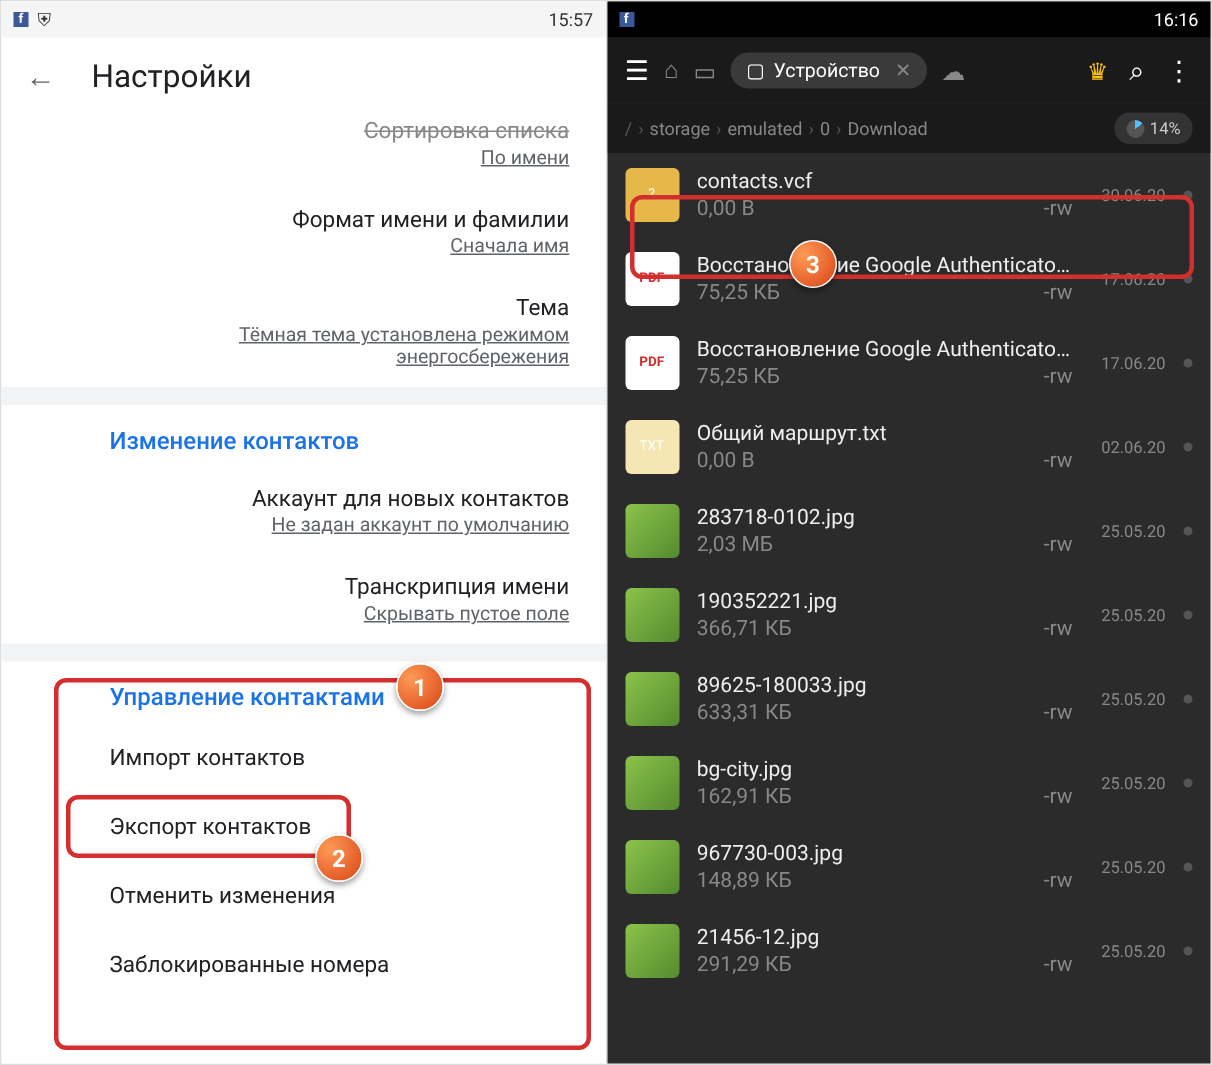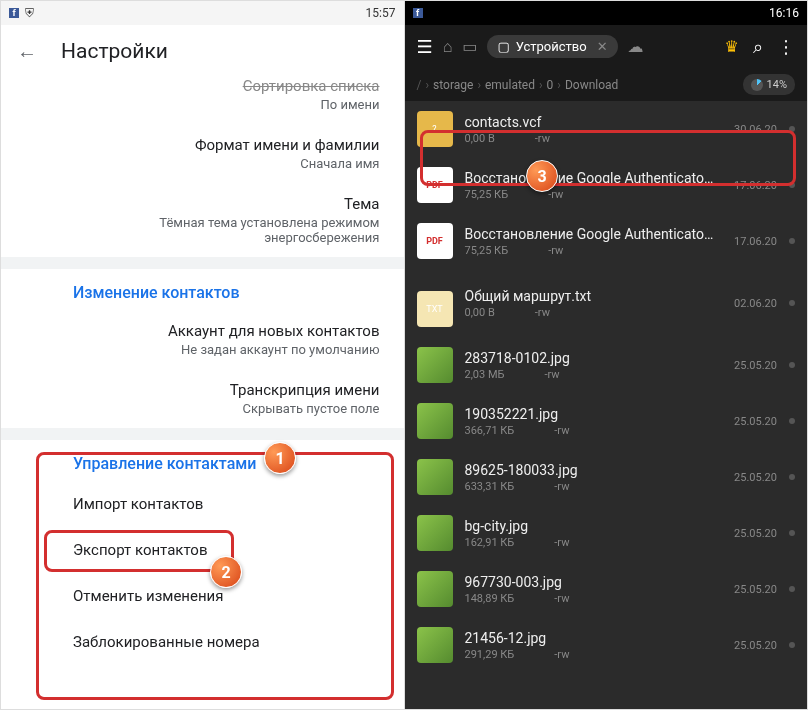--- a/index.html
+++ b/index.html
@@ -16,21 +16,21 @@
 .status-icons { display: flex; gap: 6px; align-items: center; }
 .fb-icon { width: 10px; height: 10px; background: #3b5998; color: #fff; display: flex; align-items: center; justify-content: center; font-weight: bold; font-size: 9px; }
 
 
 .header-left { display: flex; align-items: center; padding: 14px 16px; gap: 24px; }
 .back-arrow { font-size: 20px; color: #5f6368; cursor: pointer; }
 .header-title { font-size: 21px; color: #202124; font-weight: 400; }
 .settings-body { overflow-y: auto; }
 .setting-item { padding: 12px 24px 12px 72px; cursor: pointer; text-align: right; }
 .setting-title { font-size: 15px; color: #202124; }
-.setting-sub { font-size: 13px; color: #5f6368; margin-top: 2px; }
+.setting-sub { font-size: 13px; color: #5f6368; margin-top: 2px; text-decoration: underline; }
 .section-header { font-size: 16px; color: #1a73e8; font-weight: 500; padding: 14px 24px 8px 72px; }
 .divider { height: 12px; background: #f1f3f4; }
 .setting-simple { padding: 14px 24px 14px 72px; font-size: 15px; color: #202124; cursor: pointer; }
 
 
 .toolbar { background: #1a1a1a; padding: 10px 12px; display: flex; align-items: center; gap: 10px; }
 .hamburger { color: #fff; font-size: 18px; cursor: pointer; }
 .device-chip { background: #3a3a3a; border-radius: 16px; padding: 4px 10px; display: flex; align-items: center; gap: 6px; color: #fff; font-size: 13px; }
 .chip-close { color: #888; cursor: pointer; margin-left: 4px; }
 .toolbar-right { margin-left: auto; display: flex; gap: 14px; align-items: center; }
@@ -38,25 +38,25 @@
 .toolbar-icon { color: #fff; font-size: 18px; cursor: pointer; }
 .breadcrumb { background: #1a1a1a; padding: 6px 12px; display: flex; align-items: center; font-size: 12px; color: #888; gap: 4px; }
 .bc-sep { color: #555; }
 .storage-pill { margin-left: auto; background: #333; border-radius: 10px; padding: 4px 8px; display: flex; align-items: center; gap: 4px; color: #ccc; font-size: 11px; }
 .storage-pie { width: 12px; height: 12px; border-radius: 50%; background: conic-gradient(#4fc3f7 0% 14%, #555 14% 100%); }
 .file-list { }
 .file-row { display: flex; align-items: center; padding: 10px 12px; gap: 12px; cursor: pointer; }
 .file-thumb { width: 36px; height: 36px; border-radius: 4px; display: flex; align-items: center; justify-content: center; font-size: 9px; color: #fff; flex-shrink: 0; }
 .thumb-vcf { background: #e6b84a; }
 .thumb-pdf { background: #fff; color: #d32f2f; font-weight: bold; }
-.thumb-txt { background: #f5e6b3; margin-top: 12px; }
+.thumb-txt { background: #f5e6b3; }
 .thumb-img { background: linear-gradient(135deg, #8bc34a, #558b2f); }
 .file-info { flex: 1; min-width: 0; }
 .file-name { color: #eee; font-size: 14px; white-space: nowrap; overflow: hidden; text-overflow: ellipsis; }
-.file-meta { display: flex; gap: 40px; color: #888; font-size: 11px; margin-top: 2px; }
+.file-meta { display: flex; gap: 40px; color: #888; font-size: 14px; margin-top: 2px; justify-content: space-between; }
 .file-date { color: #888; font-size: 11px; width: 50px; text-align: right; }
 .file-dot { width: 6px; height: 6px; border-radius: 50%; background: #555; flex-shrink: 0; }
 
 
 .highlight { position: absolute; border: 3px solid #d32f2f; border-radius: 8px; pointer-events: none; z-index: 10; }
 .highlight-1 { left: 36px; top: 452px; width: 358px; height: 248px; }
 .highlight-2 { left: 44px; top: 530px; width: 190px; height: 42px; }
 .highlight-3 { left: 420px; top: 130px; width: 376px; height: 56px; }
 
 

